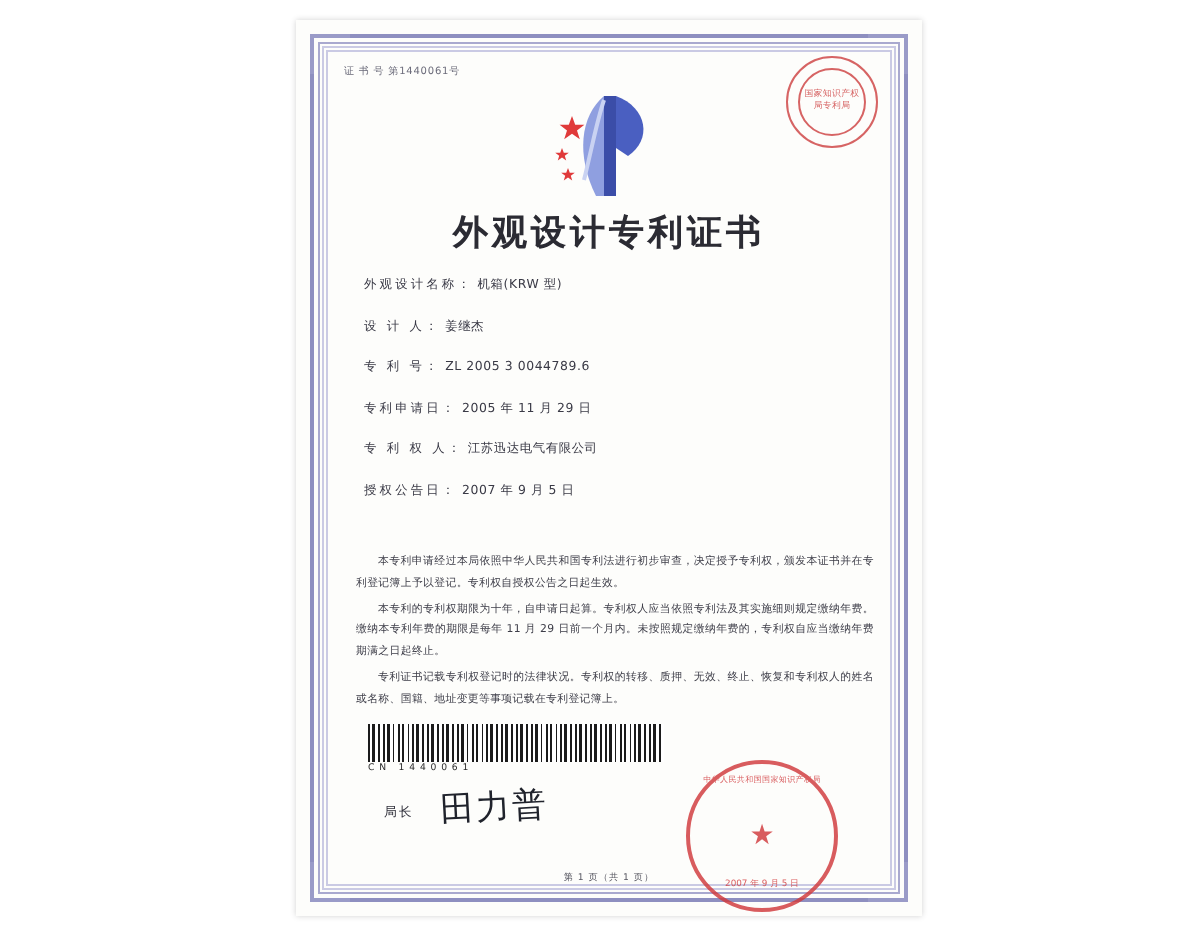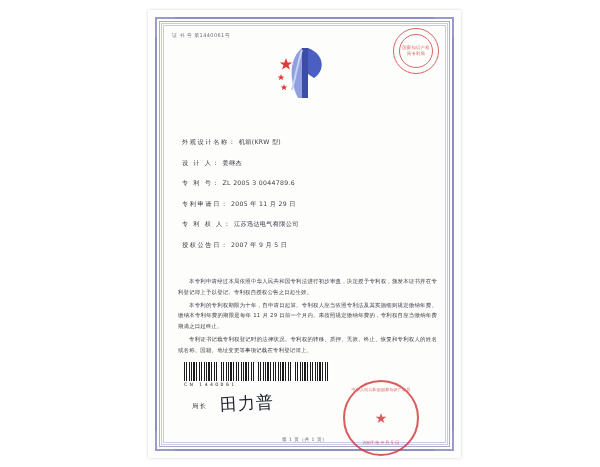--- a/index.html
+++ b/index.html
@@ -158,20 +158,21 @@
       <path d="M30 4 C18 14, 16 34, 26 54 L30 54 Z" fill="#8f9fe0"></path>
       <path d="M20 46 C24 30, 26 18, 30 6" stroke="#c9d2f2" stroke-width="2" fill="none"></path>
       <g fill="#e03a3a">
         <polygon points="14,14 15.6,18.4 20.2,18.4 16.5,21.2 17.9,25.6 14,22.9 10.1,25.6 11.5,21.2 7.8,18.4 12.4,18.4"></polygon>
         <polygon points="9,30 9.9,32.4 12.4,32.4 10.4,33.9 11.1,36.3 9,34.8 6.9,36.3 7.6,33.9 5.6,32.4 8.1,32.4"></polygon>
         <polygon points="12,40 12.9,42.4 15.4,42.4 13.4,43.9 14.1,46.3 12,44.8 9.9,46.3 10.6,43.9 8.6,42.4 11.1,42.4"></polygon>
       </g>
     </svg>
   </div>
 
+  <div class="title">外观设计专利证书</div>
 
   <div class="fields">
     <div class="field">
       <span class="lbl">外观设计名称：</span>
       <span>机箱(KRW 型)</span>
     </div>
     <div class="field">
       <span class="lbl">设 计 人：</span>
       <span>姜继杰</span>
     </div>

